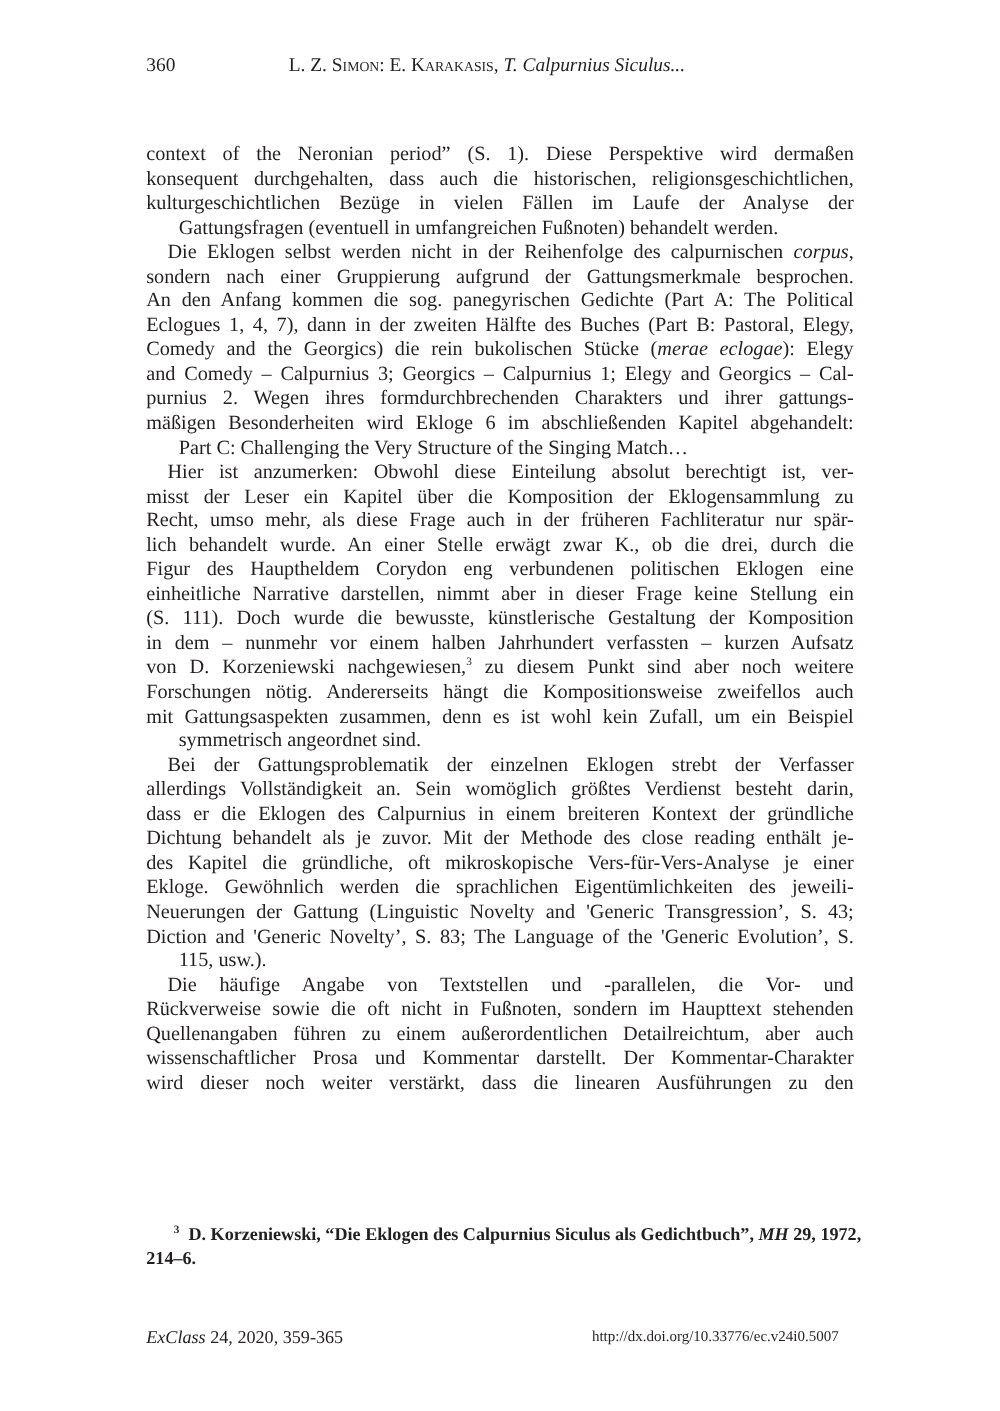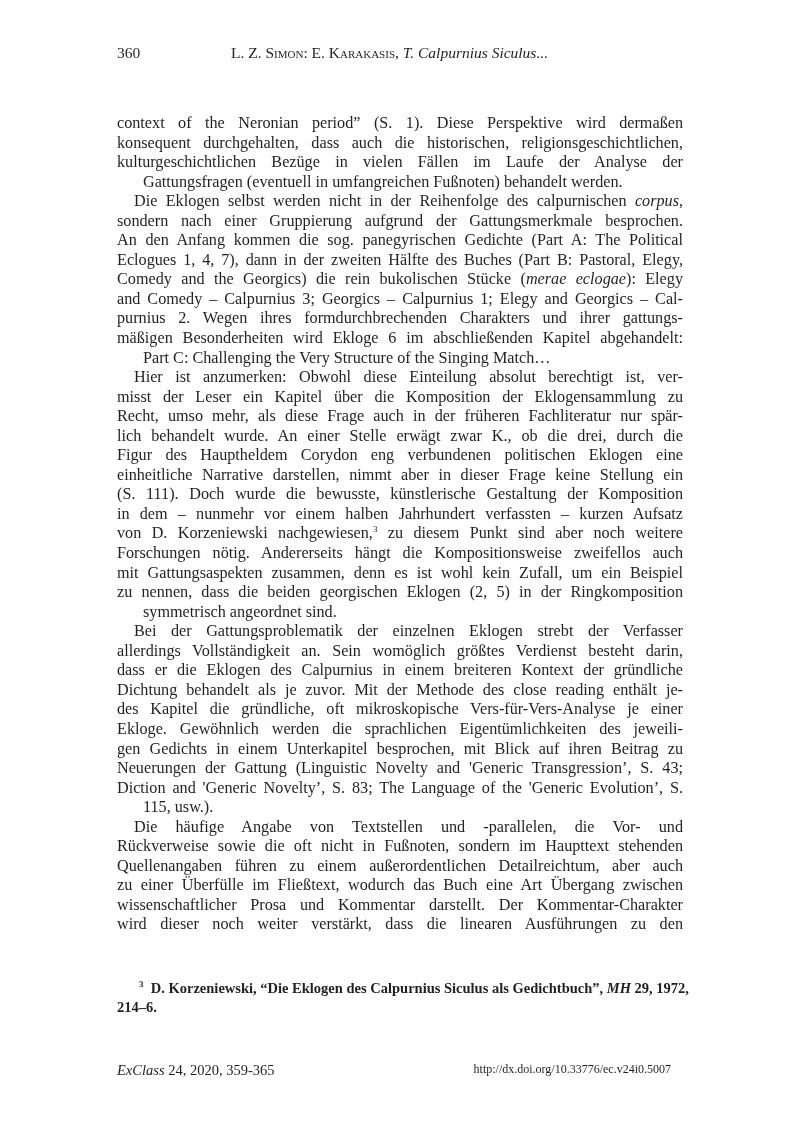--- a/index.html
+++ b/index.html
@@ -54,38 +54,35 @@
   <div class="line">misst der Leser ein Kapitel über die Komposition der Eklogensammlung zu</div>
   <div class="line">Recht, umso mehr, als diese Frage auch in der früheren Fachliteratur nur spär-</div>
   <div class="line">lich behandelt wurde. An einer Stelle erwägt zwar K., ob die drei, durch die</div>
   <div class="line">Figur des Hauptheldem Corydon eng verbundenen politischen Eklogen eine</div>
   <div class="line">einheitliche Narrative darstellen, nimmt aber in dieser Frage keine Stellung ein</div>
   <div class="line">(S. 111). Doch wurde die bewusste, künstlerische Gestaltung der Komposition</div>
   <div class="line">in dem – nunmehr vor einem halben Jahrhundert verfassten – kurzen Aufsatz</div>
   <div class="line"><span>von D. Korzeniewski nachgewiesen,</span><sup>3</sup><span> zu diesem Punkt sind aber noch weitere</span></div>
   <div class="line">Forschungen nötig. Andererseits hängt die Kompositionsweise zweifellos auch</div>
   <div class="line">mit Gattungsaspekten zusammen, denn es ist wohl kein Zufall, um ein Beispiel</div>
-  <div class="line">zu nennen, dass die beiden georgischen Eklogen (2, 5) in der Ringkomposition</div>
   <div class="line last">symmetrisch angeordnet sind.</div>
 
   <div class="line indent">Bei der Gattungsproblematik der einzelnen Eklogen strebt der Verfasser</div>
   <div class="line">allerdings Vollständigkeit an. Sein womöglich größtes Verdienst besteht darin,</div>
   <div class="line">dass er die Eklogen des Calpurnius in einem breiteren Kontext der gründliche</div>
   <div class="line">Dichtung behandelt als je zuvor. Mit der Methode des close reading enthält je-</div>
   <div class="line">des Kapitel die gründliche, oft mikroskopische Vers-für-Vers-Analyse je einer</div>
   <div class="line">Ekloge. Gewöhnlich werden die sprachlichen Eigentümlichkeiten des jeweili-</div>
-  <div class="line">gen Gedichts in einem Unterkapitel besprochen, mit Blick auf ihren Beitrag zu</div>
   <div class="line">Neuerungen der Gattung (Linguistic Novelty and 'Generic Transgression’, S. 43;</div>
   <div class="line">Diction and 'Generic Novelty’, S. 83; The Language of the 'Generic Evolution’, S.</div>
   <div class="line last">115, usw.).</div>
 
   <div class="line indent">Die häufige Angabe von Textstellen und -parallelen, die Vor- und</div>
   <div class="line">Rückverweise sowie die oft nicht in Fußnoten, sondern im Haupttext stehenden</div>
   <div class="line">Quellenangaben führen zu einem außerordentlichen Detailreichtum, aber auch</div>
-  <div class="line">zu einer Überfülle im Fließtext, wodurch das Buch eine Art Übergang zwischen</div>
   <div class="line">wissenschaftlicher Prosa und Kommentar darstellt. Der Kommentar-Charakter</div>
   <div class="line">wird dieser noch weiter verstärkt, dass die linearen Ausführungen zu den</div>
 </div>
 
 <div class="footnote">
   <div class="fn-line indent"><sup>3</sup>&nbsp;&nbsp;<span>D. Korzeniewski, “Die Eklogen des Calpurnius Siculus als Gedichtbuch”, </span><i>MH</i><span> 29, 1972,</span></div>
   <div class="fn-line last">214–6.</div>
 </div>
 
 <div class="footer">

